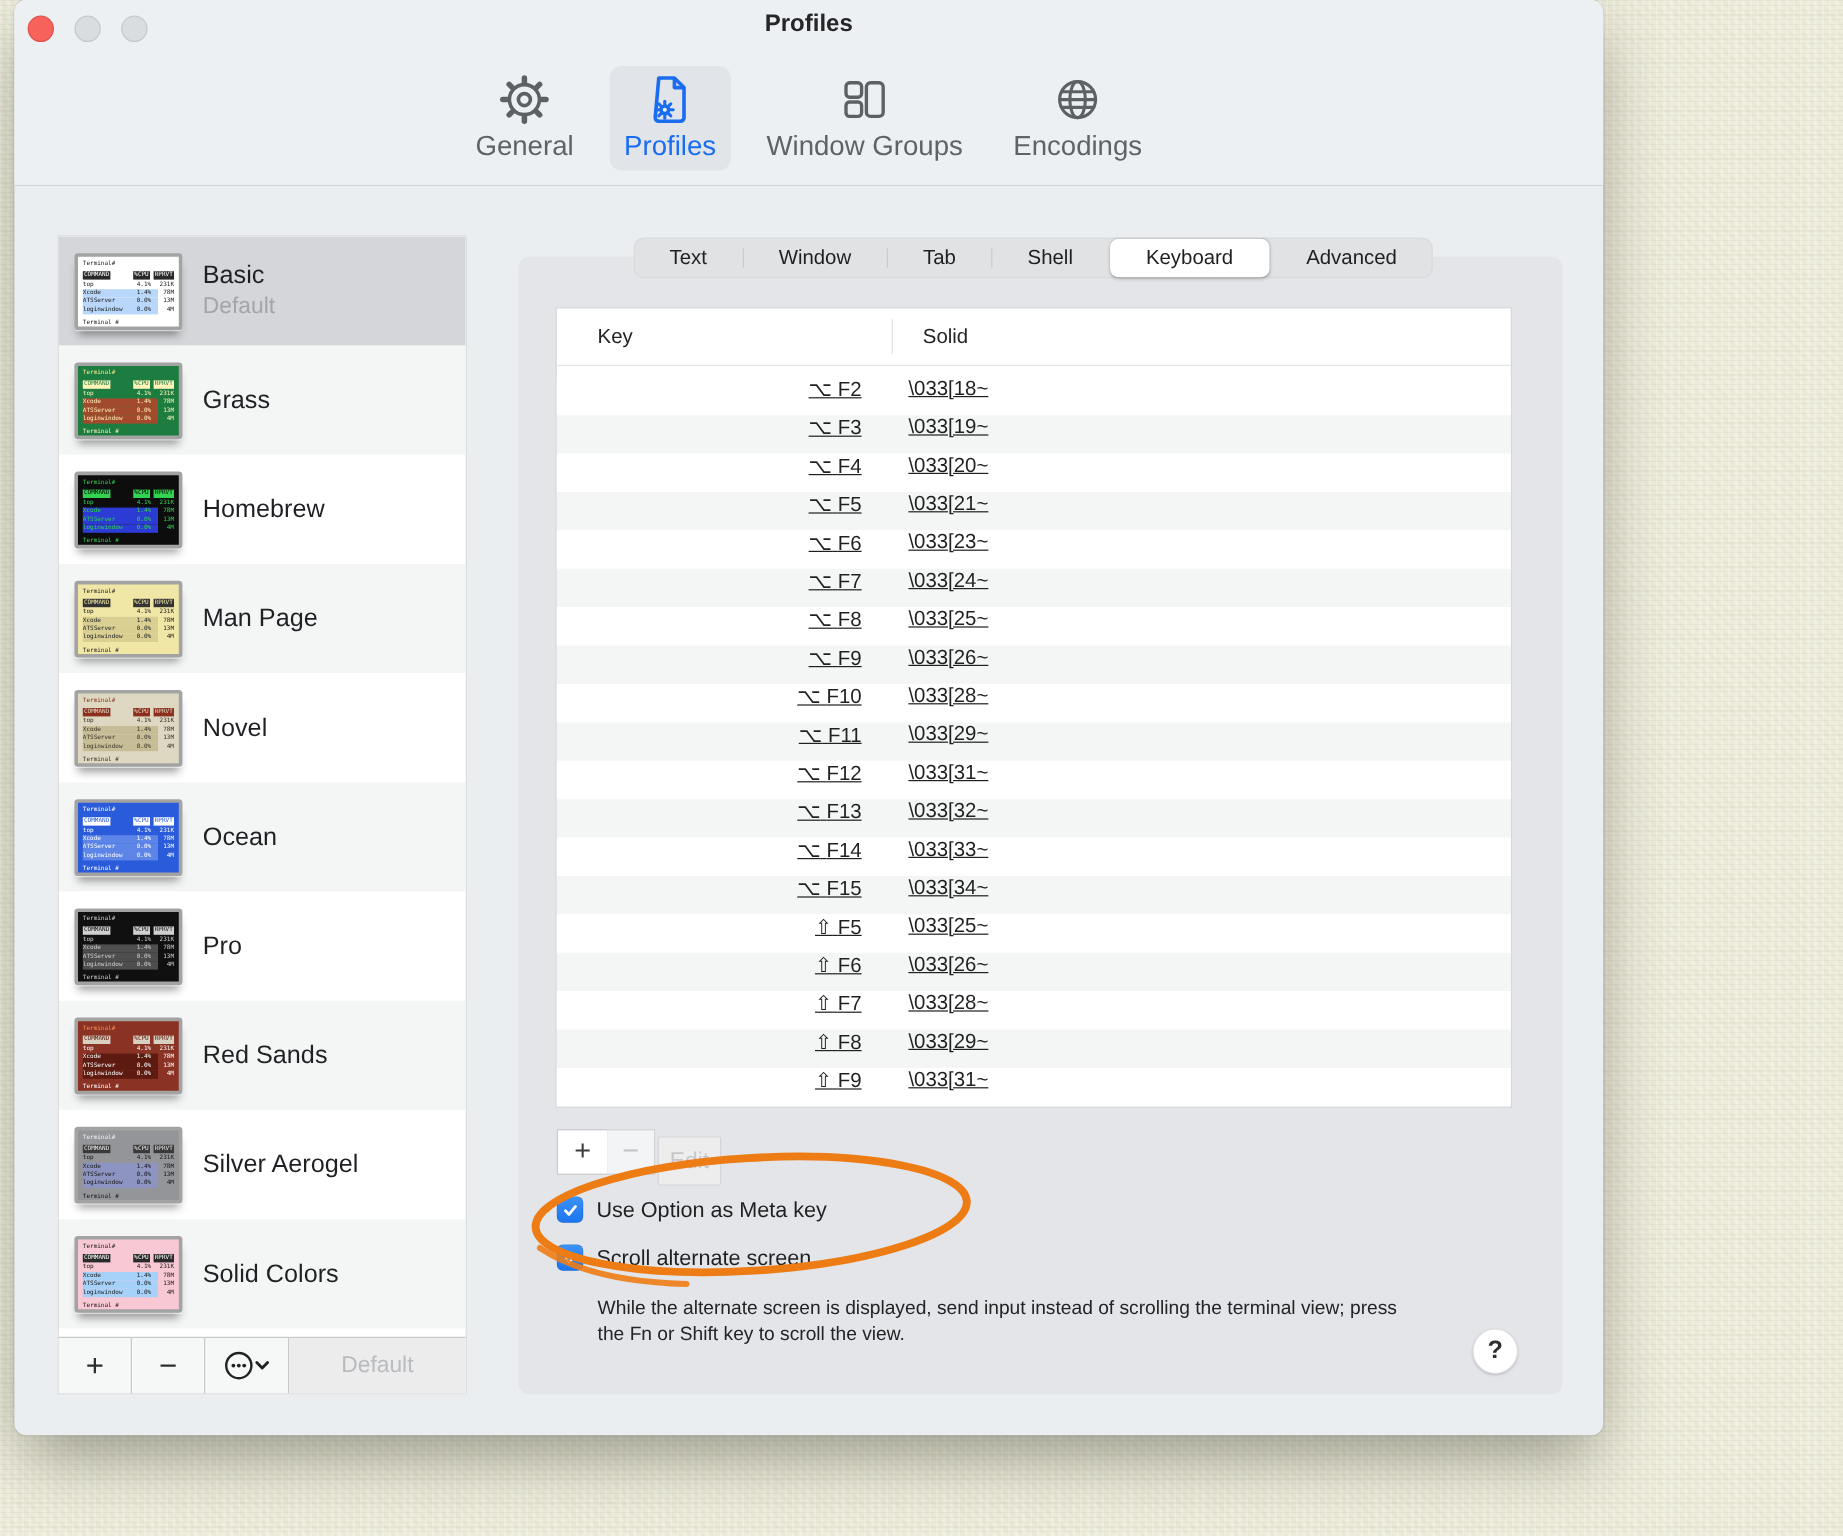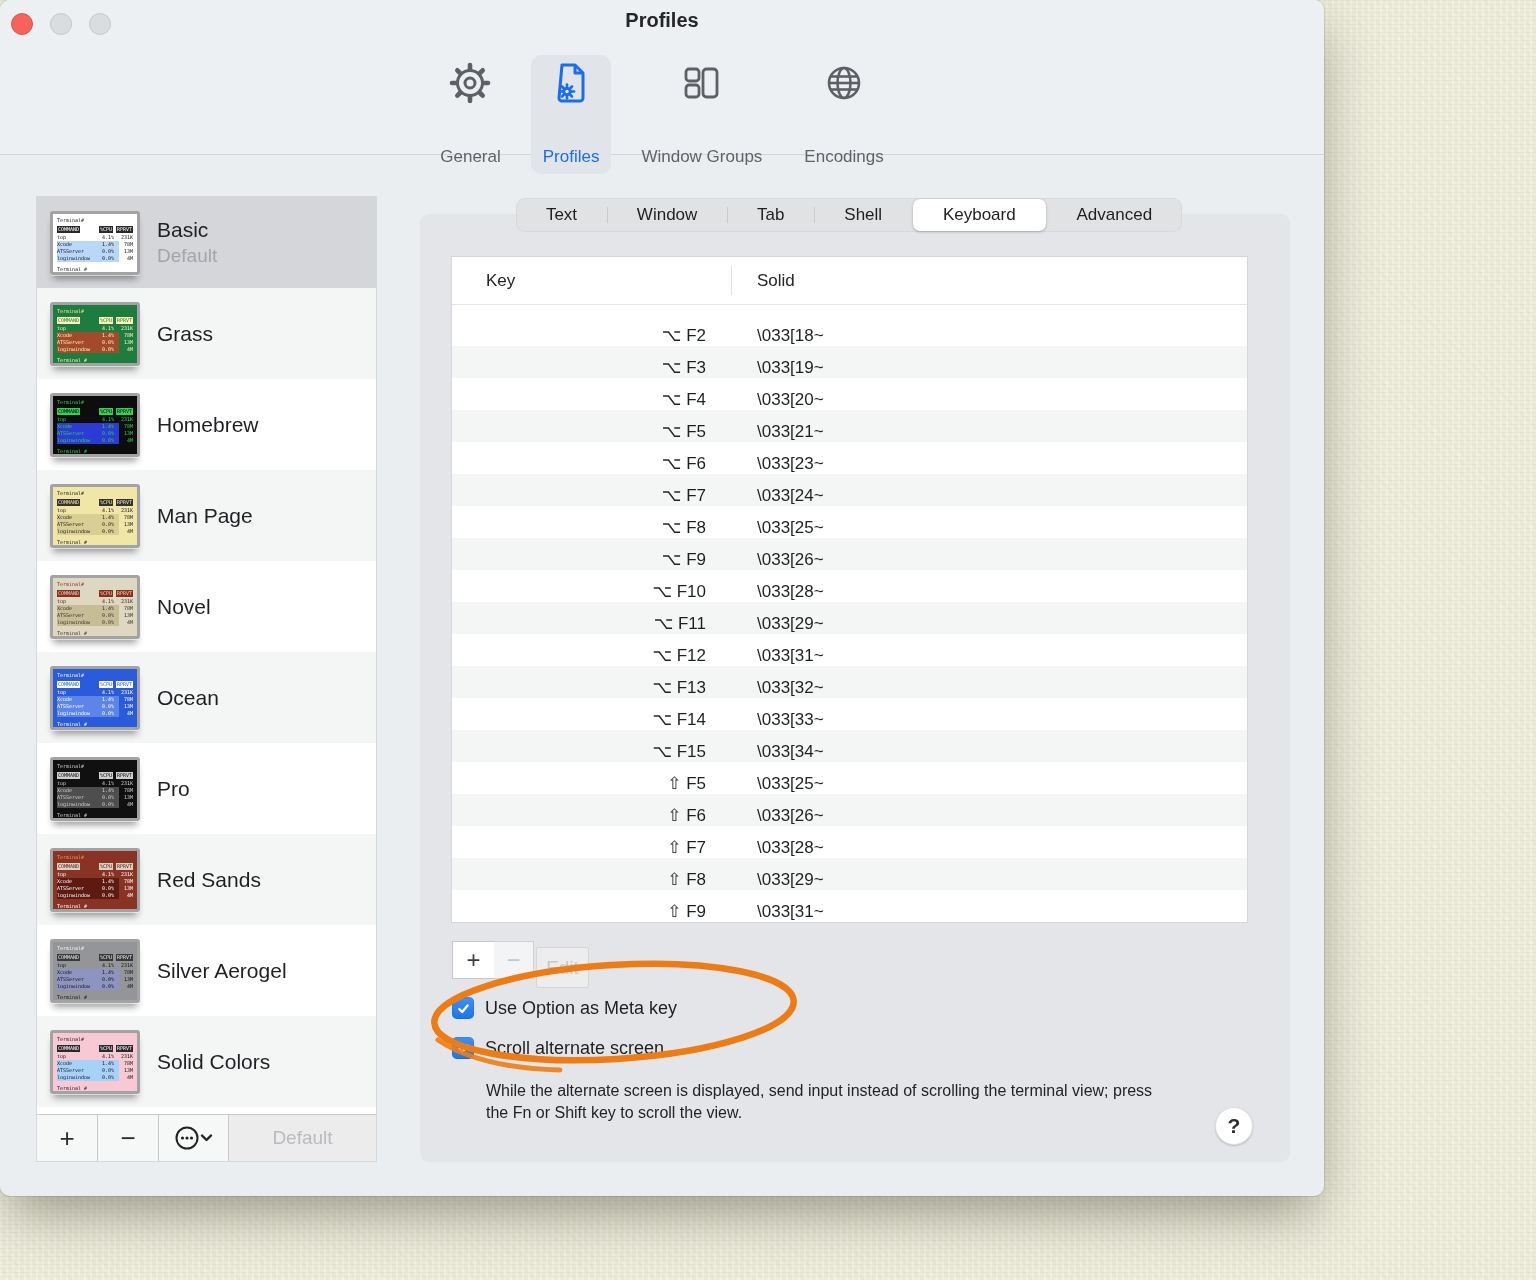--- a/index.html
+++ b/index.html
@@ -9,40 +9,40 @@
     background-color:#edecdb;
     background-image:
       repeating-linear-gradient(180deg, rgba(186,184,154,.14) 0 1px, rgba(0,0,0,0) 1px 4px),
       repeating-linear-gradient(90deg, rgba(255,255,255,.25) 0 2px, rgba(0,0,0,0) 2px 6px),
       repeating-linear-gradient(45deg, rgba(170,168,140,.05) 0 3px, rgba(0,0,0,0) 3px 7px);
     position:relative;
   }
 
   
   .window {
-    position:absolute; left:0; top:0; width:1324px; height:1196px;
+    position:absolute; left:12px; top:0; width:1324px; height:1196px;
     background:#ebeef1; border-radius:10px;
     box-shadow:0 22px 55px -8px rgba(60,60,45,.5), 0 0 0 1px rgba(0,0,0,.08);
   }
 
   
   .toolbar-zone { position:absolute; left:0; top:0; right:0; height:155px;
     background:#edf0f3; border-bottom:1px solid #d3d5d7; border-radius:10px 10px 0 0; }
   .traffic { position:absolute; top:13px; width:22px; height:22px; border-radius:50%; }
   .tl-close { left:11px; background:#f7635b; border:1px solid #e1524b; }
   .tl-min   { left:50px; background:#dadde0; border:1px solid #c6c9cc; }
   .tl-zoom  { left:89px; background:#dadde0; border:1px solid #c6c9cc; }
   .win-title { position:absolute; top:9px; left:0; width:100%; text-align:center;
     font-size:20px; font-weight:700; color:#262629; }
   .toolbar-items { position:absolute; top:55px; left:0; width:100%;
     display:flex; justify-content:center; align-items:flex-start; gap:18px; }
   .tb-item { display:flex; flex-direction:column; align-items:center; gap:2px;
     padding:5px 12px 7px; border-radius:10px; }
   .tb-item.sel { background:#e1e4e8; }
-  .tb-item .lbl { font-size:17px; color:#5f6368; white-space:nowrap;margin-top:39px; }
+  .tb-item .lbl { font-size:23px; color:#5f6368; white-space:nowrap; }
   .tb-item.sel .lbl { color:#1a6cf0; }
   .tb-ic { width:46px; height:46px; display:block; }
 
   
   .sidebar { position:absolute; left:36px; top:196px; width:341px; height:966px;
     background:#ffffff; border:1px solid #d6d8da; display:flex; flex-direction:column; }
   .profile-list { flex:1; overflow:hidden; }
   .prow { height:91px; display:flex; align-items:center; padding-left:13px; background:#fff; }
   .prow.alt { background:#f4f5f5; }
   .prow.sel { background:#d4d6d9; }
@@ -93,24 +93,24 @@
 
   
   .ktable { position:absolute; left:32px; top:43px; width:795px; background:#ffffff;
     box-shadow:0 0 0 1px rgba(0,0,0,.06); }
   .thead { height:48px; display:flex; align-items:center; border-bottom:1px solid #e4e5e6;
     font-size:17px; color:#242527; position:relative; }
   .th-key { padding-left:34px; }
   .th-sep { position:absolute; left:279px; top:9px; bottom:9px; width:1px; background:#e0e1e3; }
   .th-action { position:absolute; left:305px; }
   .tbody { padding-top:9px; }
-  .trow { height:32px; display:flex; align-items:flex-end; font-size:17px; color:#1f2022; background:#fff; }
+  .trow { height:32px; display:flex; align-items:flex-start; font-size:17px; color:#1f2022; background:#fff;text-decoration:underline; }
   .trow.alt { background:#f4f5f5; }
   .td-key { width:254px; text-align:right; white-space:pre; }
-  .td-action { margin-left:51px; white-space:pre; }
+  .td-action { margin-left:39px; white-space:pre; }
 
   
   .btn-plus { position:absolute; left:32px; top:727px; width:43px; height:38px;
     background:#fff; border:1px solid #c6c8ca; display:flex; align-items:center; justify-content:center;
     font-size:24px; font-weight:300; color:#3a3c3e; }
   .btn-minus { position:absolute; left:74px; top:727px; width:40px; height:38px;
     background:#f3f4f5; border:1px solid #cfd1d3; border-left:none;
     display:flex; align-items:center; justify-content:center;
     font-size:24px; font-weight:300; color:#c3c5c7; }
   .btn-edit { position:absolute; left:116px; top:733px; width:53px; height:41px;

